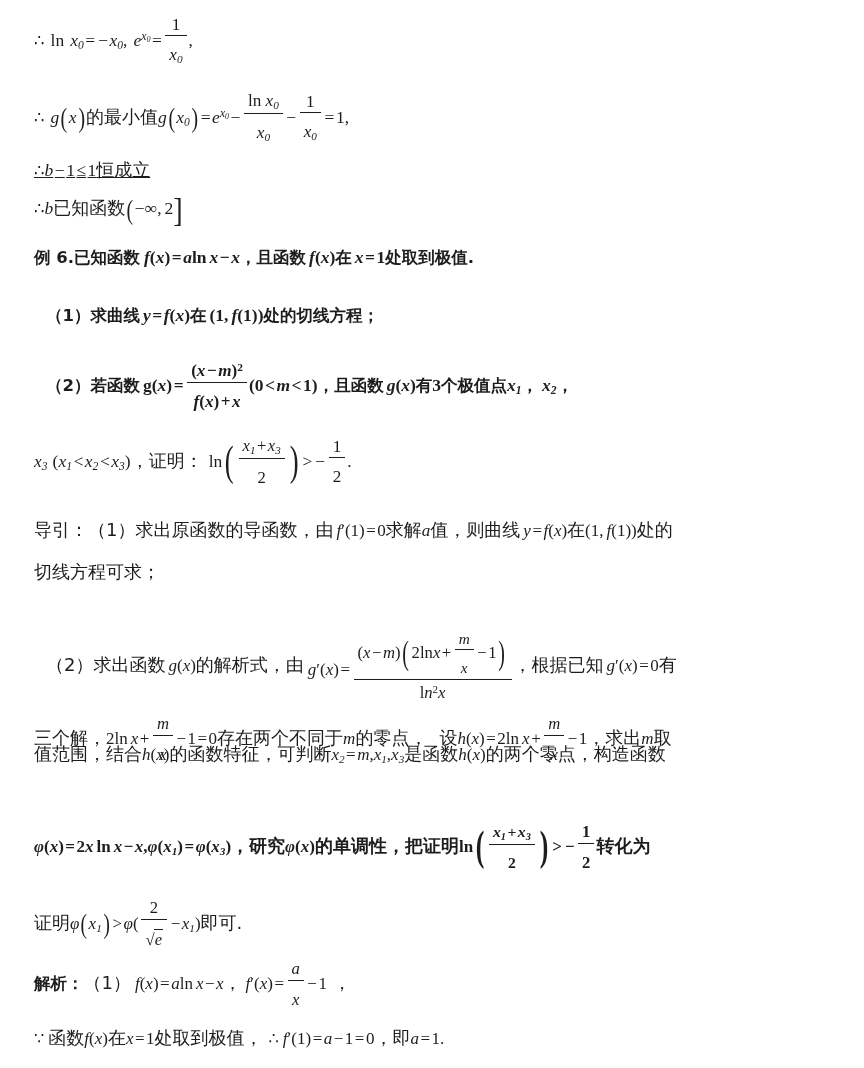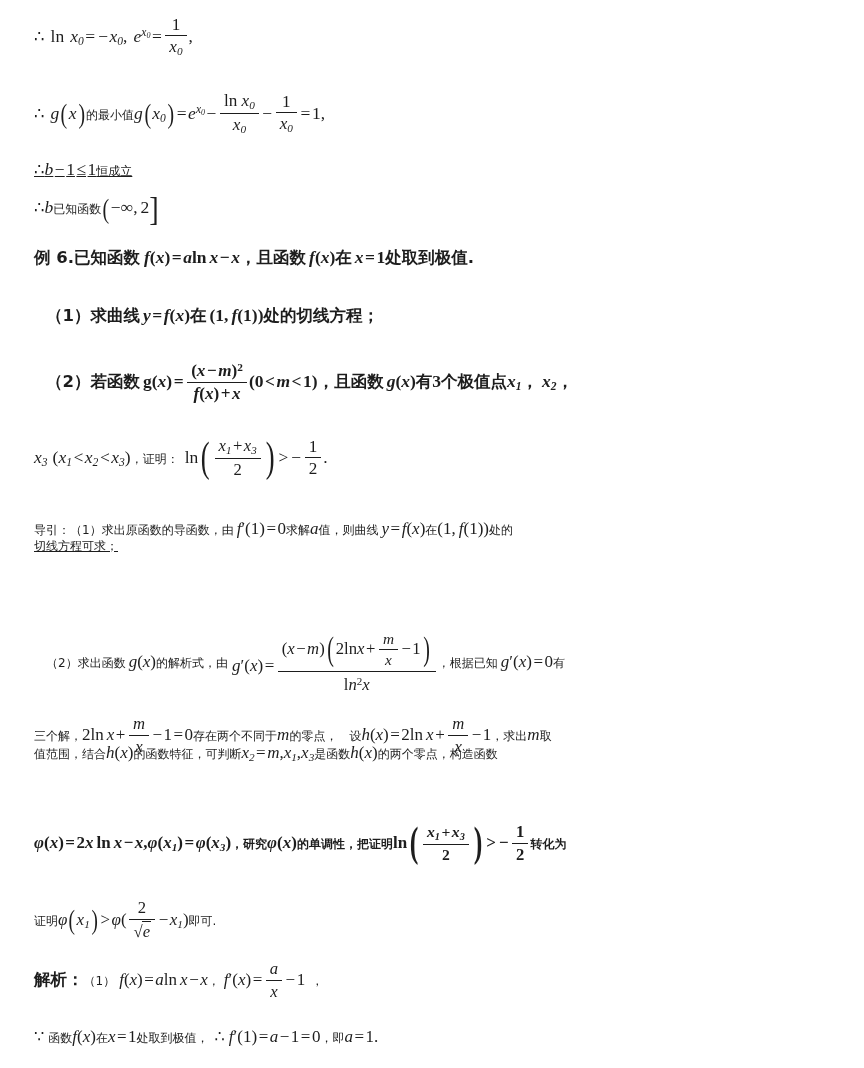--- a/index.html
+++ b/index.html
@@ -38,21 +38,21 @@
 
   
   i, .v {
     font-family: "Liberation Serif", "DejaVu Serif", serif;
     font-style: italic;
   }
   .up { font-style: normal; }
   .han {
     font-family: "DejaVu Sans", "Liberation Sans", sans-serif;
     font-style: normal;
-    font-size: 12px;
+    font-size: 18px;
   }
   .hanb {
     font-family: "DejaVu Sans", "Liberation Sans", sans-serif;
     font-style: normal;
     font-weight: bold;
     font-size: 16.5px;
   }
 
   
   sub { font-size: 0.66em; font-style: italic; vertical-align: -0.28em; }
@@ -70,21 +70,21 @@
     top: -0.05em;
   }
   .frac > .n {
     display: block;
     padding: 0 4px 1px 4px;
     line-height: 1.12;
   }
   .frac > .d {
     display: block;
     border-top: 1.2px solid #1d1d1d;
-    padding: 1px 4px 0 4px;
+    padding: 9px 4px 0 4px;
     line-height: 1.15;
   }
 
   
   .big-paren {
     display: inline-block;
     font-size: 2.45em;
     font-style: normal;
     vertical-align: middle;
     line-height: 0.62;
@@ -181,21 +181,21 @@
   </div>
 
   <div class="line" style="top:438px;">
     <i>x</i><sub>3</sub><span class="sp" style="width:5px"></span><span class="up">(</span><i>x</i><sub>1</sub><span class="op">&lt;</span><i>x</i><sub>2</sub><span class="op">&lt;</span><i>x</i><sub>3</sub><span class="up">)</span><span class="han">，</span><span class="han">证明：</span><span class="sp"></span><span class="up">ln</span><span class="big-paren">(</span><span class="frac" style="font-size:0.95em"><span class="n"><i>x</i><sub>1</sub><span class="op">+</span><i>x</i><sub>3</sub></span><span class="d up">2</span></span><span class="big-paren">)</span><span class="op">&gt;</span><span class="op">−</span><span class="frac"><span class="n up">1</span><span class="d up">2</span></span><span class="up">.</span>
   </div>
 
   <div class="line" style="top:520px;font-size:17px;">
     <span class="han">导引：（1）求出原函数的导函数，由</span><span class="sp" style="width:3px"></span><i>f</i><span class="up">′</span><span class="up">(</span><span class="up">1</span><span class="up">)</span><span class="op">=</span><span class="up">0</span><span class="han">求解</span><i>a</i><span class="han">值，则曲线</span><span class="sp" style="width:3px"></span><i>y</i><span class="op">=</span><i>f</i><span class="up">(</span><i>x</i><span class="up">)</span><span class="han">在</span><span class="up">(</span><span class="up">1</span><span class="up">,</span><span class="sp" style="width:3px"></span><i>f</i><span class="up">(</span><span class="up">1</span><span class="up">)</span><span class="up">)</span><span class="han">处的</span>
   </div>
 
-  <div class="line" style="top:536px;font-size:17px;text-decoration:underline;">
+  <div class="line" style="top:562px;font-size:17px;">
     <span class="han">切线方程可求；</span>
   </div>
 
   <div class="line indent" style="top:632px;font-size:17px;">
     <span class="han">（2）</span><span class="han">求出函数</span><span class="sp" style="width:3px"></span><i>g</i><span class="up">(</span><i>x</i><span class="up">)</span><span class="han">的解析式，由</span><span class="sp" style="width:4px"></span><span style="display:inline-block;vertical-align:middle;position:relative;top:3px;"><i>g</i><span class="up">′</span><span class="up">(</span><i>x</i><span class="up">)</span><span class="op">=</span></span><span class="frac" style="font-size:0.98em"><span class="n" style="padding-bottom:2px"><span class="up">(</span><i>x</i><span class="op">−</span><i>m</i><span class="up">)</span><span class="mid-paren">(</span><span class="up">2</span><span class="up">ln</span><i>x</i><span class="op">+</span><span class="frac" style="font-size:0.92em"><span class="n"><i>m</i></span><span class="d"><i>x</i></span></span><span class="op">−</span><span class="up">1</span><span class="mid-paren">)</span></span><span class="d" style="padding-top:3px"><span class="up">l</span><i>n</i><sup class="up">2</sup><i>x</i></span></span><span class="han">，</span><span class="han">根据已知</span><span class="sp" style="width:3px"></span><i>g</i><span class="up">′</span><span class="up">(</span><i>x</i><span class="up">)</span><span class="op">=</span><span class="up">0</span><span class="han">有</span>
   </div>
 
   <div class="line" style="top:716px;font-size:17px;">
     <span class="han">三个解，</span><span class="up">2</span><span class="up">ln</span><span class="sp" style="width:3px"></span><i>x</i><span class="op">+</span><span class="frac"><span class="n"><i>m</i></span><span class="d"><i>x</i></span></span><span class="op">−</span><span class="up">1</span><span class="op">=</span><span class="up">0</span><span class="han">存在两个不同于</span><i>m</i><span class="han">的零点，</span><span class="sp2"></span><span class="han">设</span><i>h</i><span class="up">(</span><i>x</i><span class="up">)</span><span class="op">=</span><span class="up">2</span><span class="up">ln</span><span class="sp" style="width:3px"></span><i>x</i><span class="op">+</span><span class="frac"><span class="n"><i>m</i></span><span class="d"><i>x</i></span></span><span class="op">−</span><span class="up">1</span><span class="han">，</span><span class="han">求出</span><i>m</i><span class="han">取</span>
   </div>

